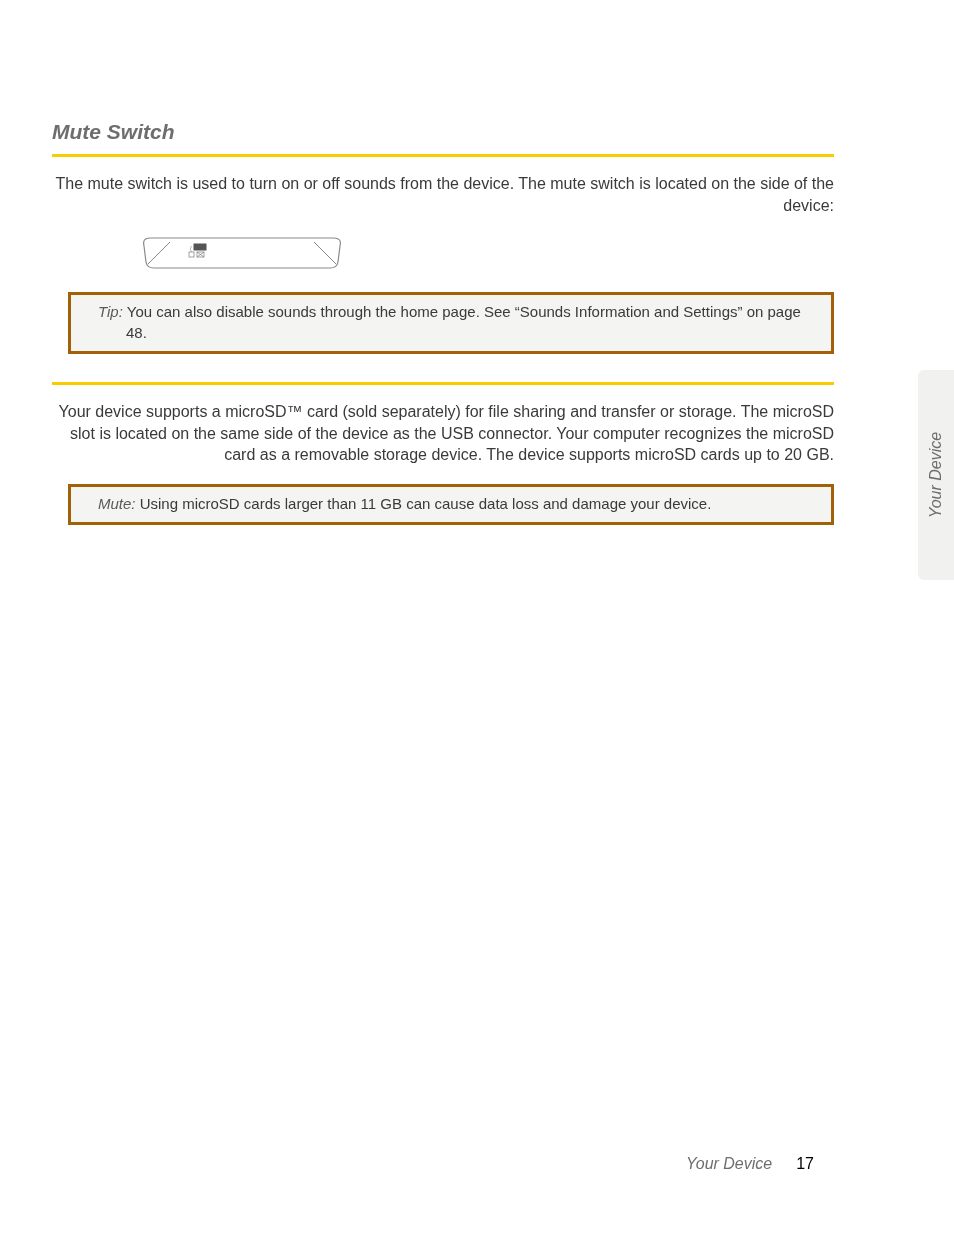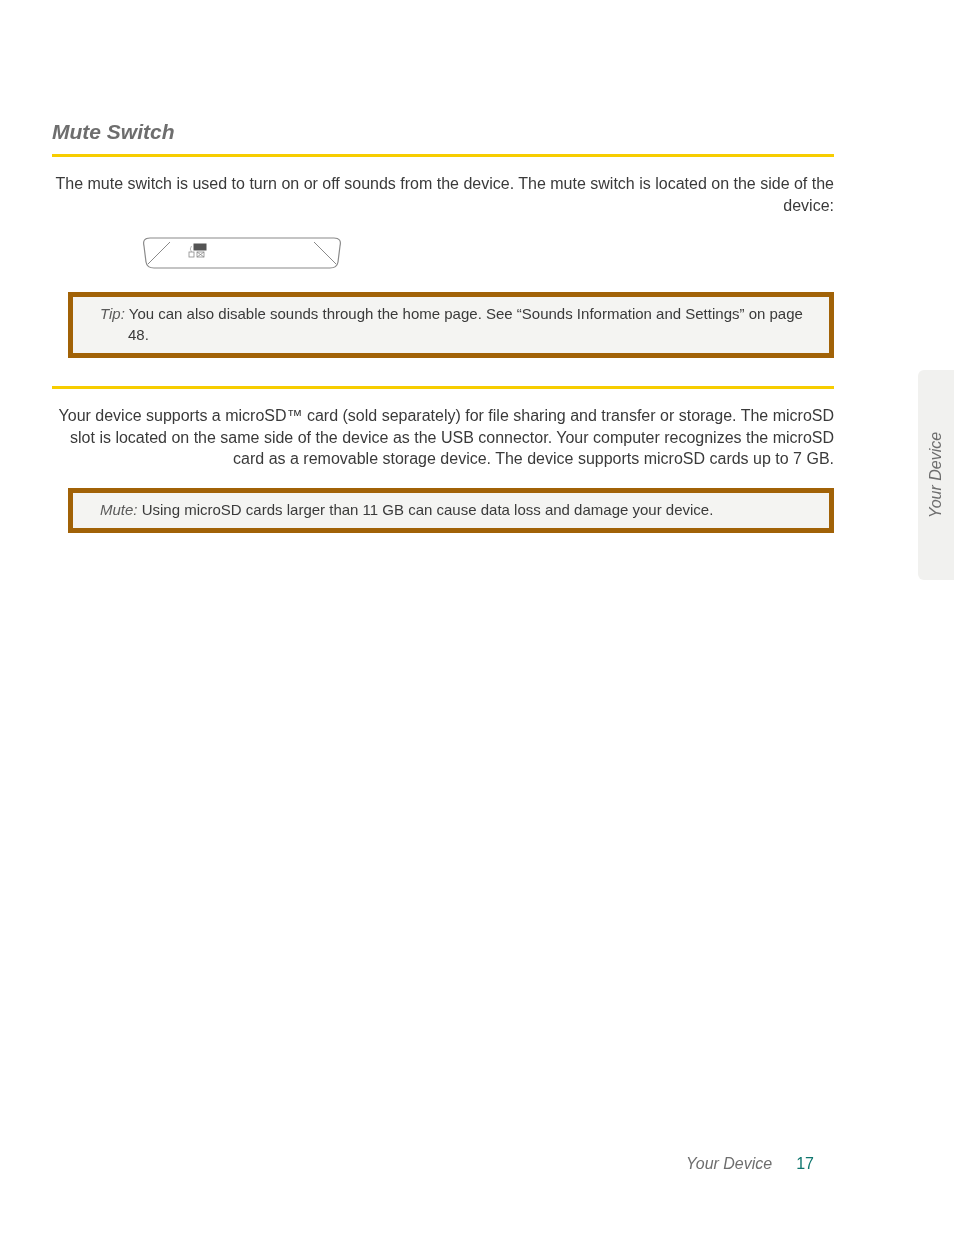--- a/index.html
+++ b/index.html
@@ -36,21 +36,21 @@
     font-size: 16px;
     line-height: 1.35;
     color: #3a3a3a;
     margin: 0 0 18px 0;
     text-align: right;
   }
   .device-figure {
     margin: 6px 0 18px 90px;
   }
   .callout {
-    border: 5px solid #a16207;
+    border: 3px solid #a16207;
     background: #f4f4f2;
     padding: 6px 10px 8px 12px;
     margin: 0 0 28px 16px;
     font-size: 15px;
     line-height: 1.4;
     color: #3a3a3a;
     text-indent: -28px;
     padding-left: 55px;
   }
   .callout-label {
@@ -85,21 +85,21 @@
     font-size: 16px;
     color: #3a3a3a;
   }
   .footer .sec {
     font-style: italic;
     color: #6e6e6e;
     margin-right: 24px;
   }
   .footer .pg {
     font-style: normal;
-    color: #0f766e;
+    color: #000000;
     text-align: center;
   }
 </style>
 </head>
 <body>
 
 <div class="page">
 
   <h2 class="section-heading">Mute Switch</h2>
   <div class="yellow-rule"></div>
@@ -119,21 +119,21 @@
       <path d="M49.5 18 Q47 15 49.5 12" fill="none" stroke="#8a8a8a" stroke-width="0.6"></path>
     </svg>
   </div>
 
   <div class="callout">
     <span class="callout-label">Tip:</span><span> You can also disable sounds through the home page. See “Sounds Information and Settings” on page 48.</span>
   </div>
 
   <div class="yellow-rule"></div>
 
-  <p class="body-text">Your device supports a microSD™ card (sold separately) for file sharing and transfer or storage. The microSD slot is located on the same side of the device as the USB connector. Your computer recognizes the microSD card as a removable storage device. The device supports microSD cards up to 7 GB.</p>
+  <p class="body-text">Your device supports a microSD™ card (sold separately) for file sharing and transfer or storage. The microSD slot is located on the same side of the device as the USB connector. Your computer recognizes the microSD card as a removable storage device. The device supports microSD cards up to 20 GB.</p>
 
   <div class="callout">
     <span class="callout-label">Mute:</span><span>  Using microSD cards larger than 11 GB can cause data loss and damage your device.</span>
   </div>
 
   <div class="side-tab">
     <span>Your Device</span>
   </div>
 
   <div class="footer">

